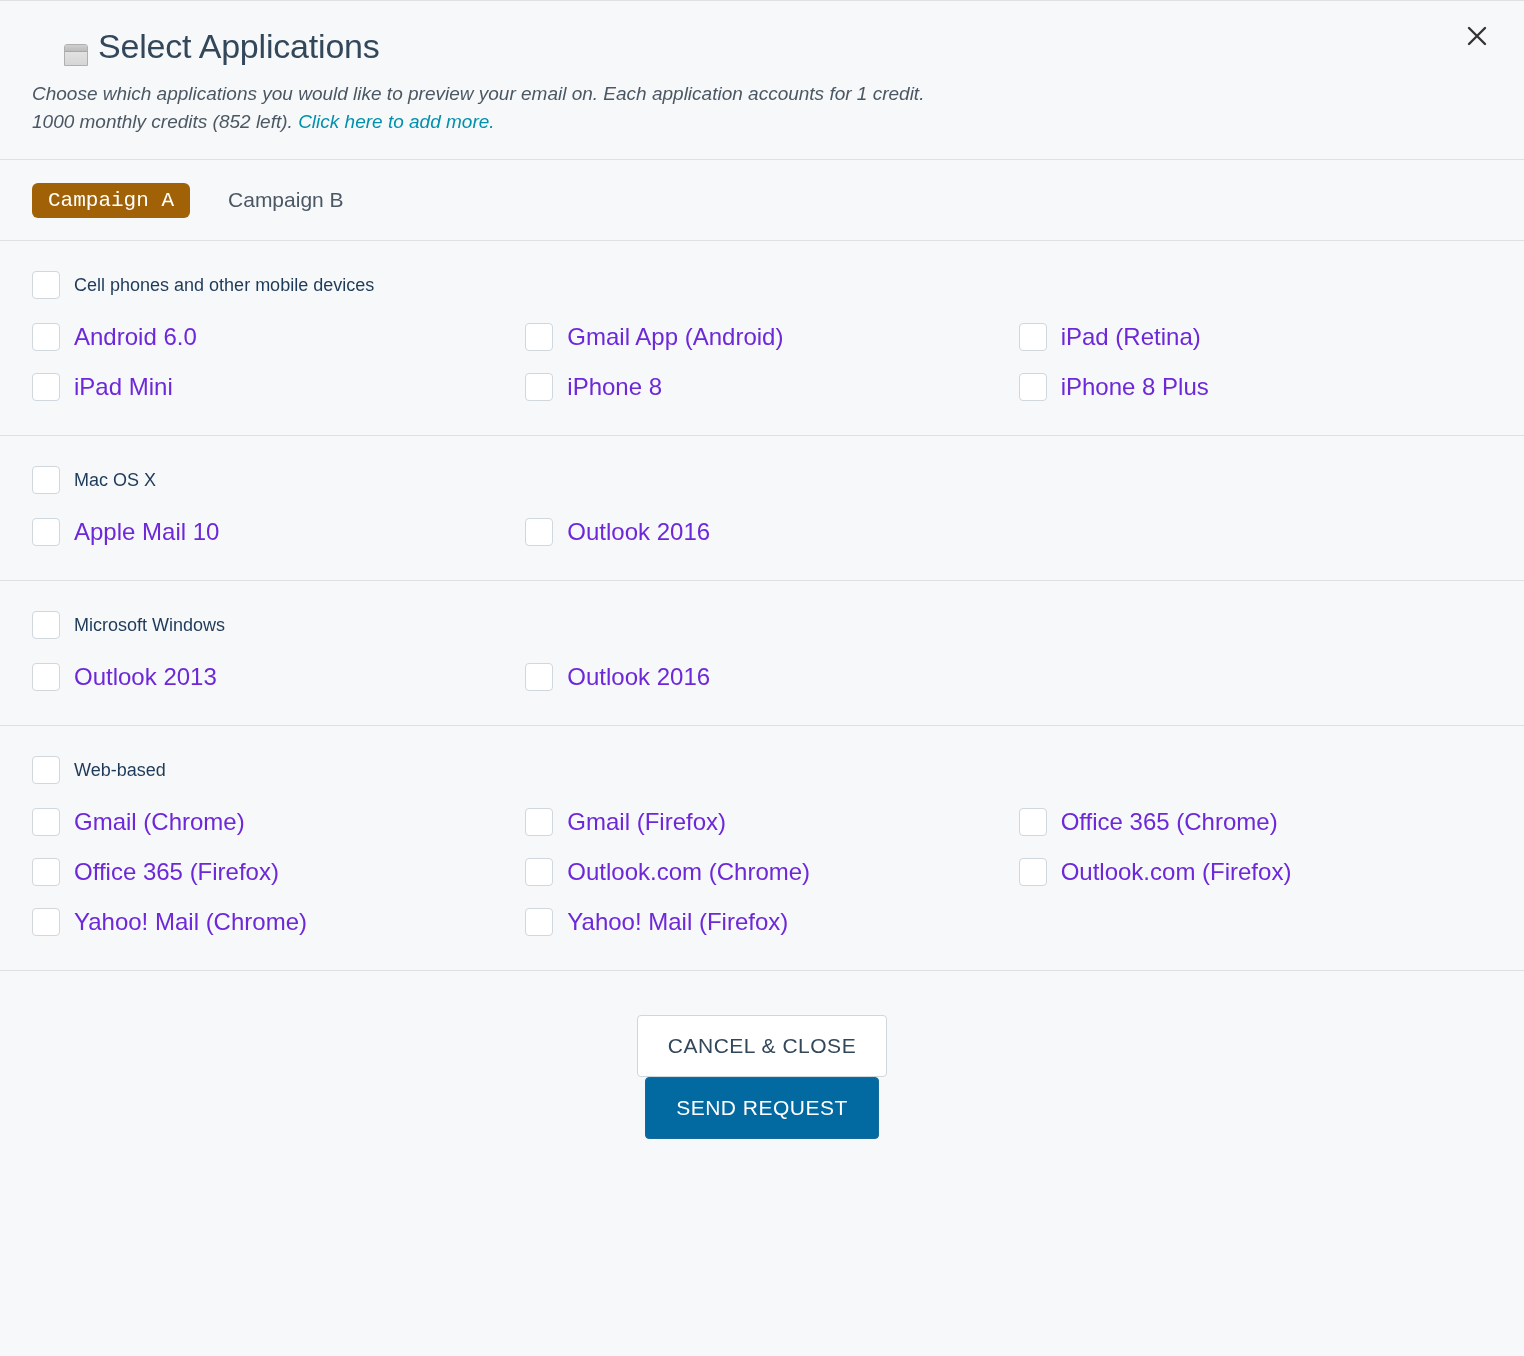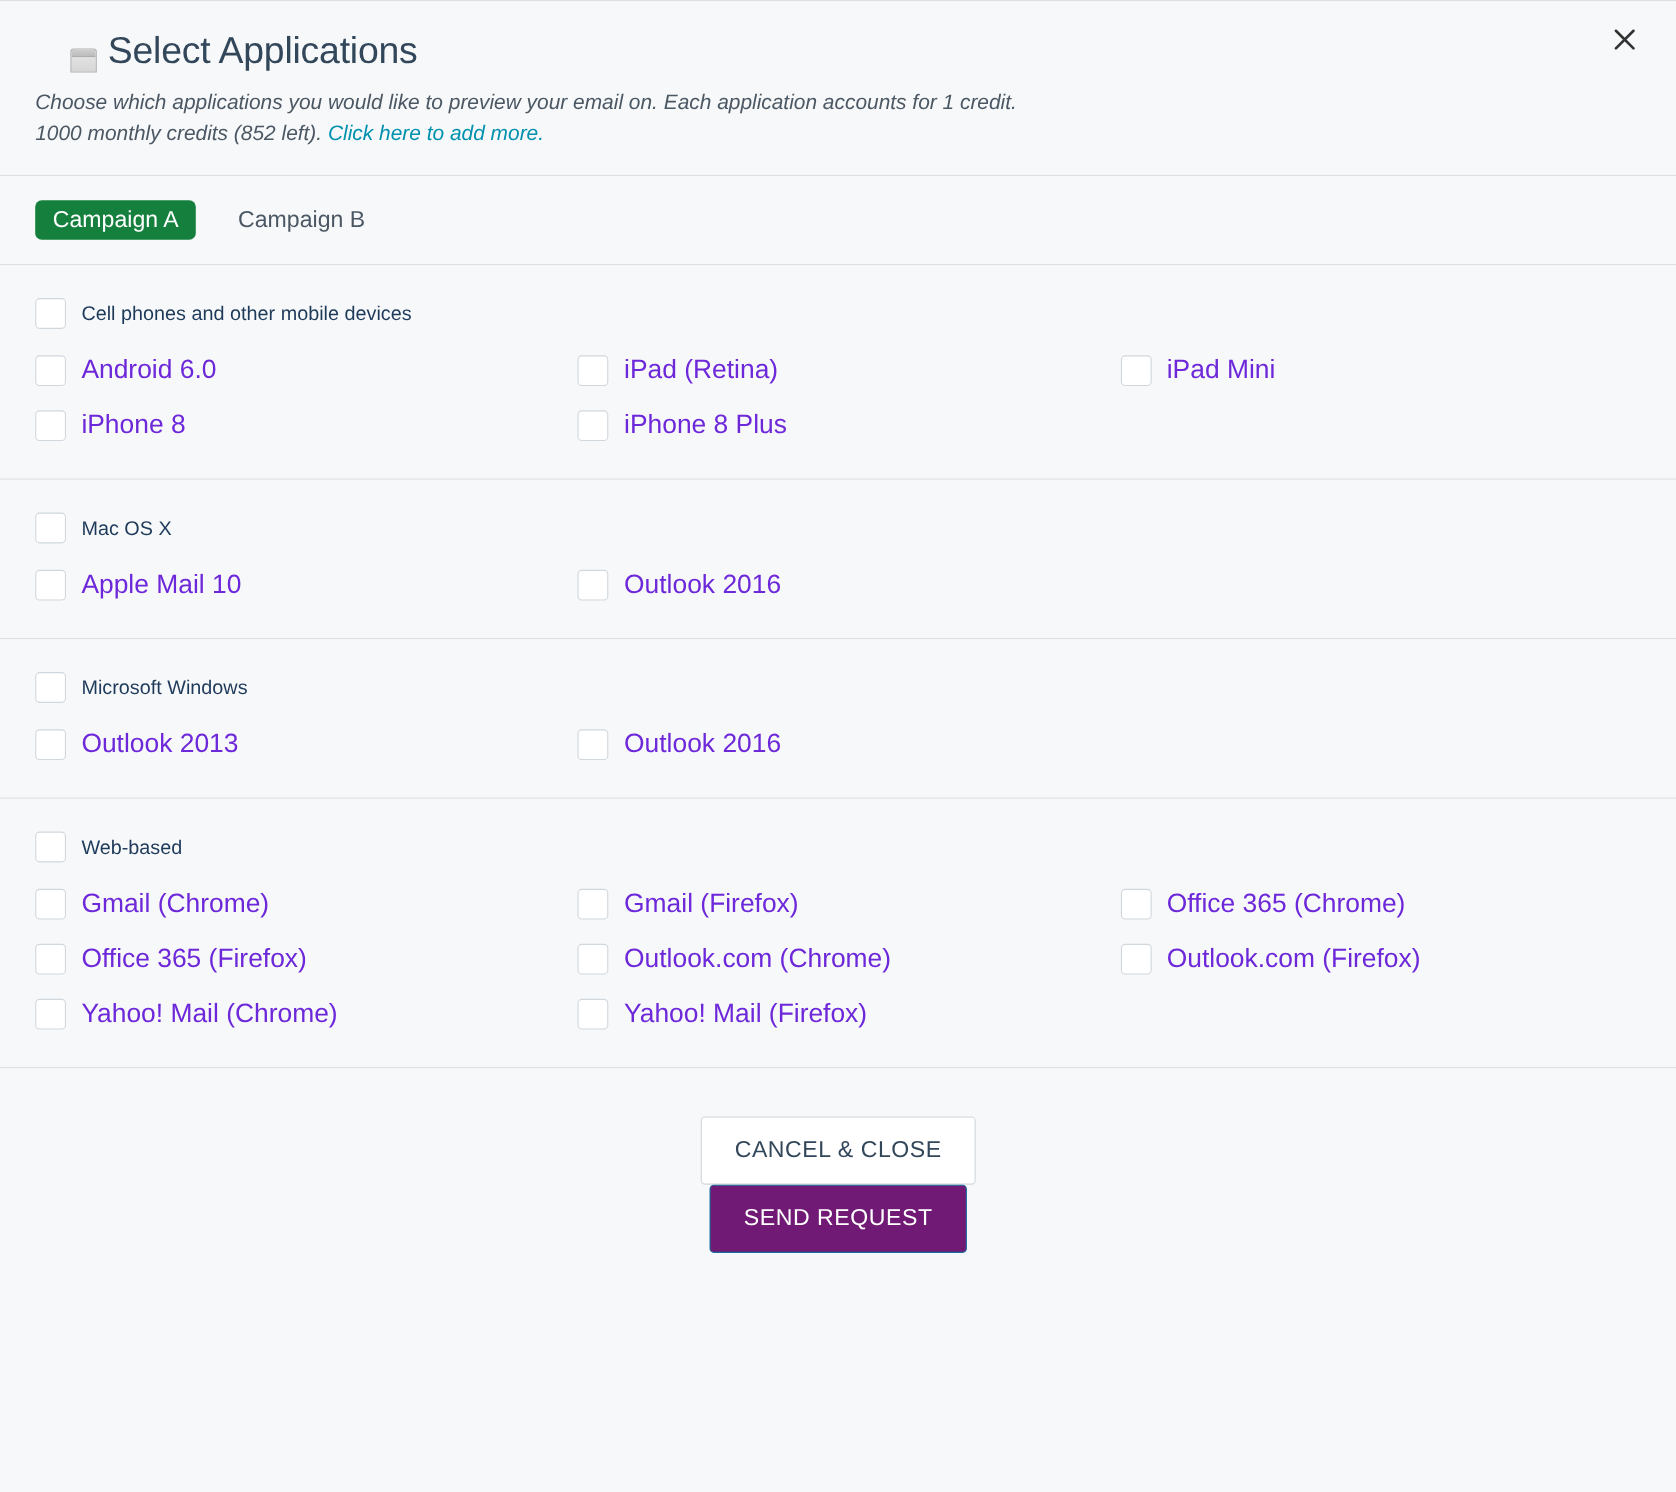--- a/index.html
+++ b/index.html
@@ -81,22 +81,23 @@
       align-items: center;
     }
     .tab {
       font-size: 21px;
       color: #4b5864;
       cursor: pointer;
       padding: 6px 16px;
       border-radius: 6px;
     }
     .tab.active {
-      background: #15803d;
+      background: #a16207;
       color: #fff;
+      font-family: Liberation Mono, monospace;
     }
 
     .section {
       border-bottom: 1px solid #e0e0e0;
       padding: 30px 32px 34px 32px;
     }
     .section-header {
       display: flex;
       align-items: center;
       gap: 14px;
@@ -147,21 +148,21 @@
       cursor: pointer;
       font-weight: 500;
       border: 1px solid transparent;
     }
     .btn-secondary {
       background: #fff;
       border: 1px solid #cfd6dc;
       color: #33475b;
     }
     .btn-primary {
-      background: #701a75;
+      background: #0369a1;
       color: #fff;
       border: 1px solid #176a9c;
     }
   </style>
 </head>
 <body>
 
 <div class="modal">
 
   <div class="modal-header">
@@ -190,20 +191,24 @@
       <span class="chk"></span>
       <h2 class="section-title">Cell phones and other mobile devices</h2>
     </div>
     <div class="items-grid">
       <label class="check-item">
           <span class="chk"></span>
           <span class="item-label">Android 6.0</span>
         </label>
       <label class="check-item">
           <span class="chk"></span>
+          <span class="item-label">Gmail App (Android)</span>
+        </label>
+      <label class="check-item">
+          <span class="chk"></span>
           <span class="item-label">iPad (Retina)</span>
         </label>
       <label class="check-item">
           <span class="chk"></span>
           <span class="item-label">iPad Mini</span>
         </label>
       <label class="check-item">
           <span class="chk"></span>
           <span class="item-label">iPhone 8</span>
         </label>

